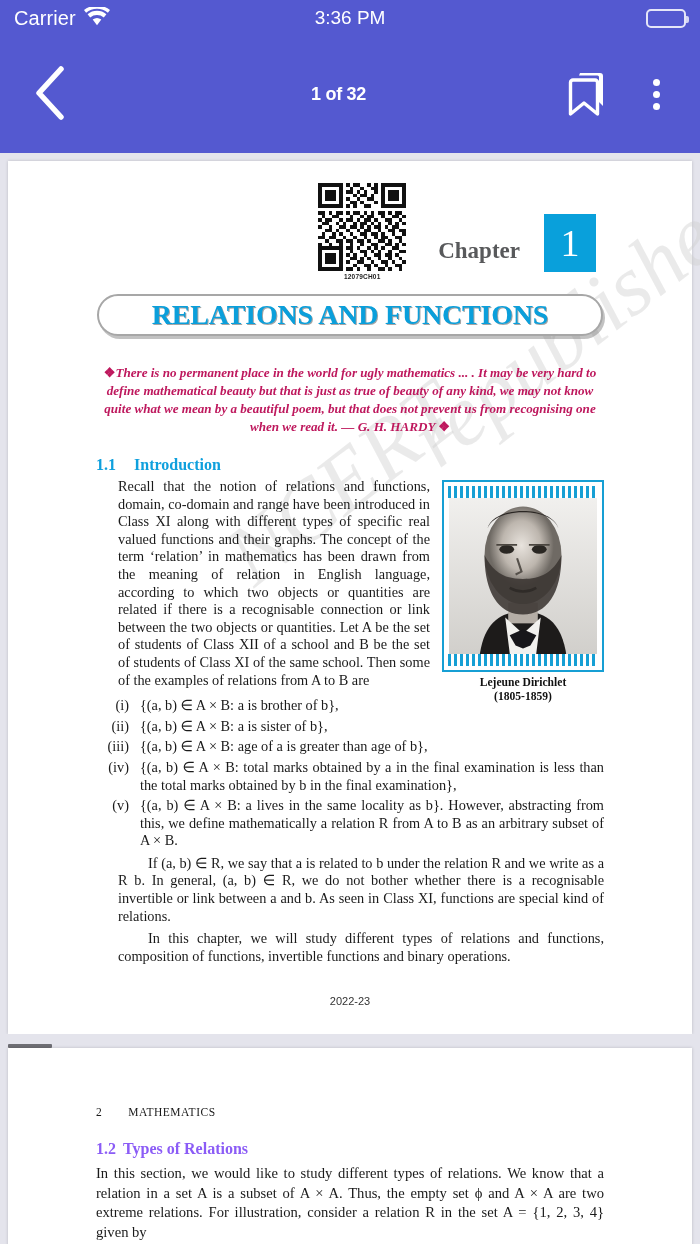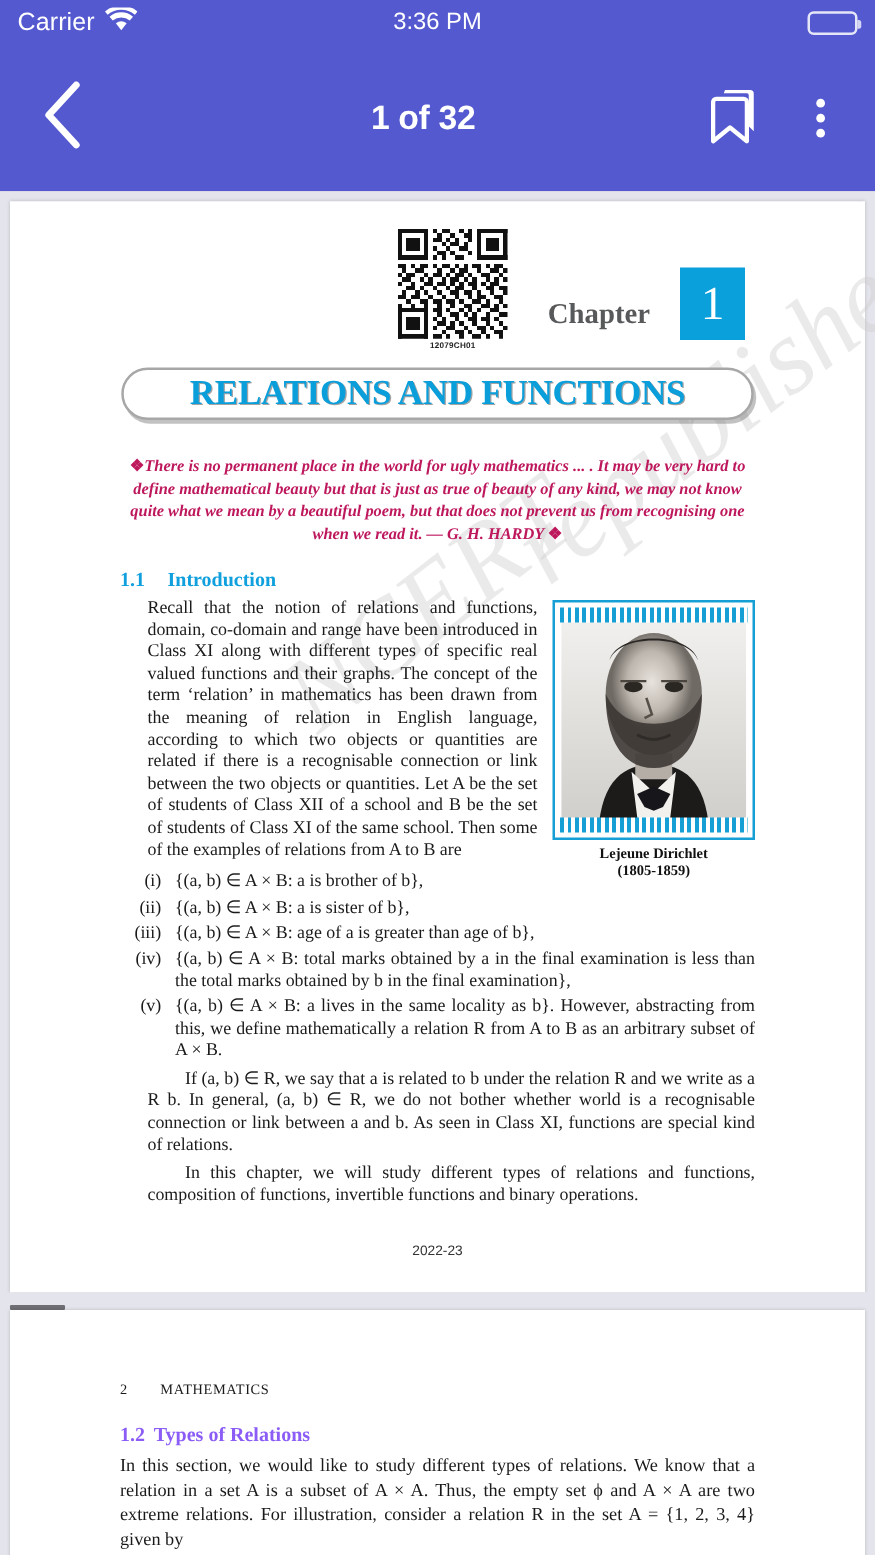--- a/index.html
+++ b/index.html
@@ -10,21 +10,21 @@
     overflow: hidden;
   }
   .screen { position: relative; width: 700px; height: 1244px; background: #dcdce4; }
 
   
   .status-bar {
     position: absolute; top: 0; left: 0; width: 700px; height: 36px;
     background: #5459d0;
     display: flex; align-items: center;
   }
-  .status-left { display: flex; align-items: center; gap: 8px; padding-left: 14px; flex: 1; }
+  .status-left { display: flex; align-items: flex-start; gap: 8px; padding-left: 14px; flex: 1; }
   .carrier-text { color: #fff; font-size: 20px; letter-spacing: .1px; }
   .wifi-icon { display: block; }
   .status-center { flex: 0 0 auto; }
   .clock-text { color: #fff; font-size: 19px; font-weight: 500; }
   .status-right { flex: 1; display: flex; justify-content: flex-end; align-items: center; padding-right: 14px; }
   .battery {
     width: 40px; height: 19px; border: 2px solid rgba(255,255,255,.85);
     border-radius: 5px; position: relative; padding: 2px;
   }
   .battery-fill { width: 100%; height: 100%; background: #fff; border-radius: 2px; }
@@ -34,21 +34,21 @@
   }
 
   
   .nav-bar {
     position: absolute; top: 36px; left: 0; width: 700px; height: 117px;
     background: #5459d0;
     display: flex; align-items: center;
   }
   .nav-back { width: 100px; display: flex; justify-content: center; align-items: center; cursor: pointer; }
   .nav-title-wrap { flex: 1; display: flex; justify-content: center; align-items: center; padding-left: 10px;}
-  .nav-title { color: #fff; font-size: 27px; font-weight: bold; letter-spacing: -.3px; text-align: center; }
+  .nav-title { color: #fff; font-size: 18px; font-weight: bold; letter-spacing: -.3px; text-align: center; }
   .nav-actions { display: flex; align-items: center; gap: 34px; padding-right: 30px; }
   .nav-icon-btn { cursor: pointer; display: flex; align-items: center; justify-content: center; }
   .dots { display: flex; flex-direction: column; gap: 5px; align-items: center; padding: 4px 10px; }
   .dots span { width: 7px; height: 7px; background: #fff; border-radius: 50%; display: block; }
 
   
   .reader {
     position: absolute; top: 153px; left: 0; width: 700px; height: 1091px;
     background: #e4e4ec; overflow: hidden;
   }
@@ -497,21 +497,21 @@
           <li>
             <span class="li-marker">(iv)</span>
             <span class="li-body">{(a, b) ∈ A × B: total marks obtained by a in the final examination is less than the total marks obtained by b in the final examination},</span>
           </li>
           <li>
             <span class="li-marker">(v)</span>
             <span class="li-body">{(a, b) ∈ A × B: a lives in the same locality as b}.  However, abstracting from this, we define mathematically a relation R from A to B as an arbitrary subset of A × B.</span>
           </li>
         </ol>
 
-        <p class="body-text para-indent">If (a, b) ∈ R, we say that a is related to b under the relation R and we write as a R b. In general, (a, b) ∈ R, we do not bother whether world is a recognisable connection or link between a and b. As seen in Class XI, functions are special kind of relations.</p>
+        <p class="body-text para-indent">If (a, b) ∈ R, we say that a is related to b under the relation R and we write as a R b. In general, (a, b) ∈ R, we do not bother whether there is a recognisable invertible or link between a and b. As seen in Class XI, functions are special kind of relations.</p>
         <p class="body-text para-indent">In this chapter, we will study different types of relations and functions, composition of functions, invertible functions and binary operations.</p>
 
         <div class="doc-footer">2022-23</div>
       </div>
     </div>
 
     <div class="page-gap">
       <span class="scroll-indicator"></span>
     </div>
 

